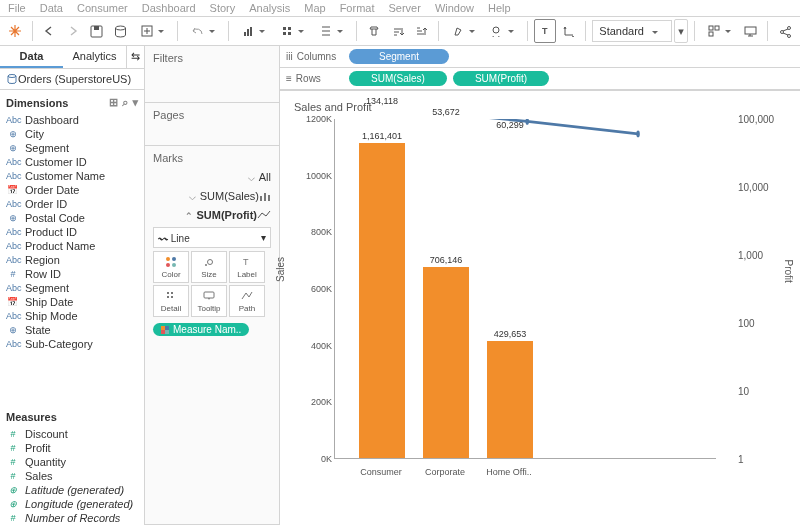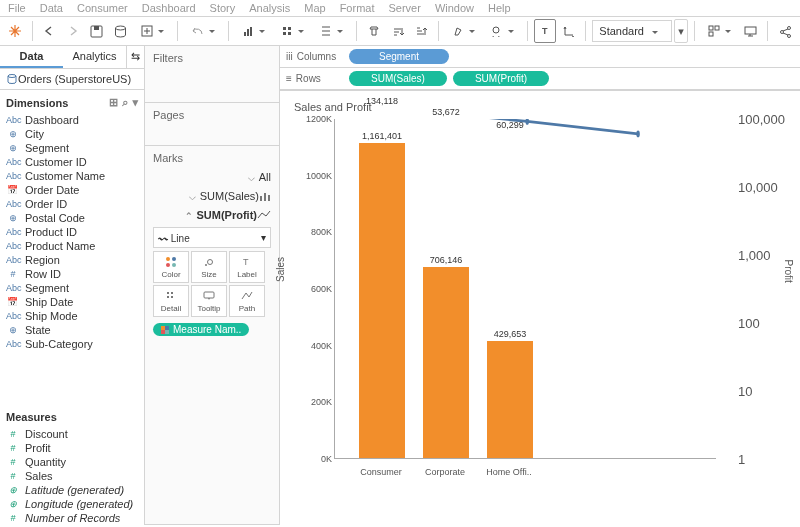--- a/index.html
+++ b/index.html
@@ -72,21 +72,21 @@
 .shelf .pills{display:flex;gap:6px}
 
 
 .chart-wrap{flex:1;padding:10px 14px 4px;position:relative}
 .chart-title{font-size:11px;color:#555;margin-bottom:6px}
 .chart{position:relative;width:100%;height:360px}
 .yaxis{position:absolute;left:0;top:0;bottom:20px;width:40px}
 .yaxis2{position:absolute;right:0;top:0;bottom:20px;width:50px}
 .plot{position:absolute;left:40px;right:70px;top:0;bottom:20px;border-left:1px solid #aaa;border-bottom:1px solid #aaa}
 .ytick{position:absolute;right:2px;font-size:9px;color:#555;transform:translateY(-50%)}
-.ytick2{position:absolute;left:2px;font-size:13px;color:#555;transform:translateY(-50%)}
+.ytick2{position:absolute;left:2px;font-size:10px;color:#555;transform:translateY(-50%)}
 .ylab{position:absolute;left:-14px;top:50%;transform:rotate(-90deg) translateX(50%);transform-origin:left;font-size:10px;color:#555}
 .ylab2{position:absolute;right:-2px;top:50%;transform:rotate(90deg) translateX(-50%);transform-origin:right;font-size:10px;color:#555}
 .bar{position:absolute;bottom:0;width:46px;background:var(--orange)}
 .barlab{position:absolute;font-size:9px;color:#333;text-align:center;width:60px;transform:translateX(-50%)}
 .xcat{position:absolute;bottom:2px;font-size:9px;color:#555;text-align:center;width:60px;transform:translateX(-50%)}
 .xaxis{position:absolute;left:40px;right:70px;bottom:0;height:20px}
 .linepath{position:absolute;left:0;top:0;width:100%;height:100%;pointer-events:none}
 </style>
 </head>
 <body>

